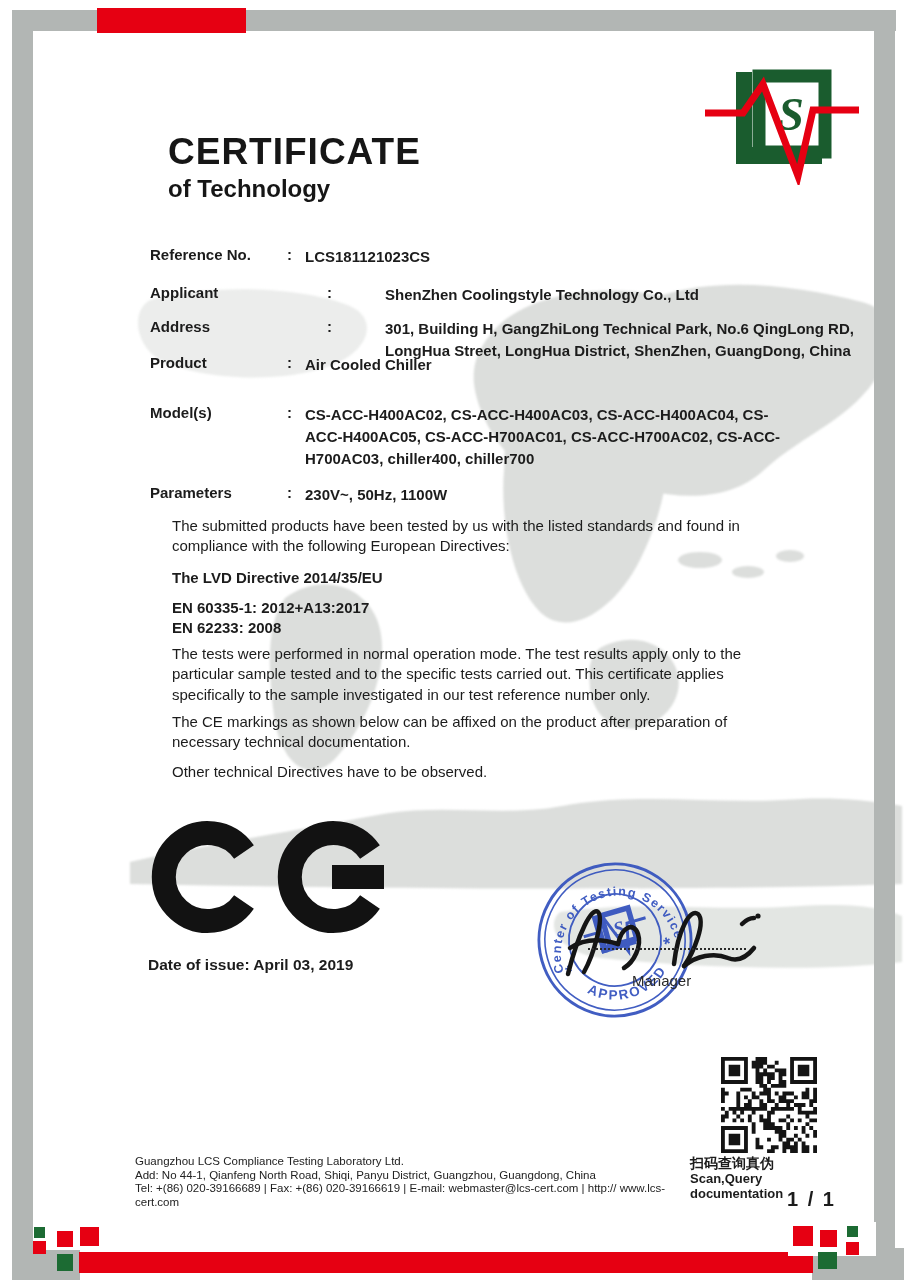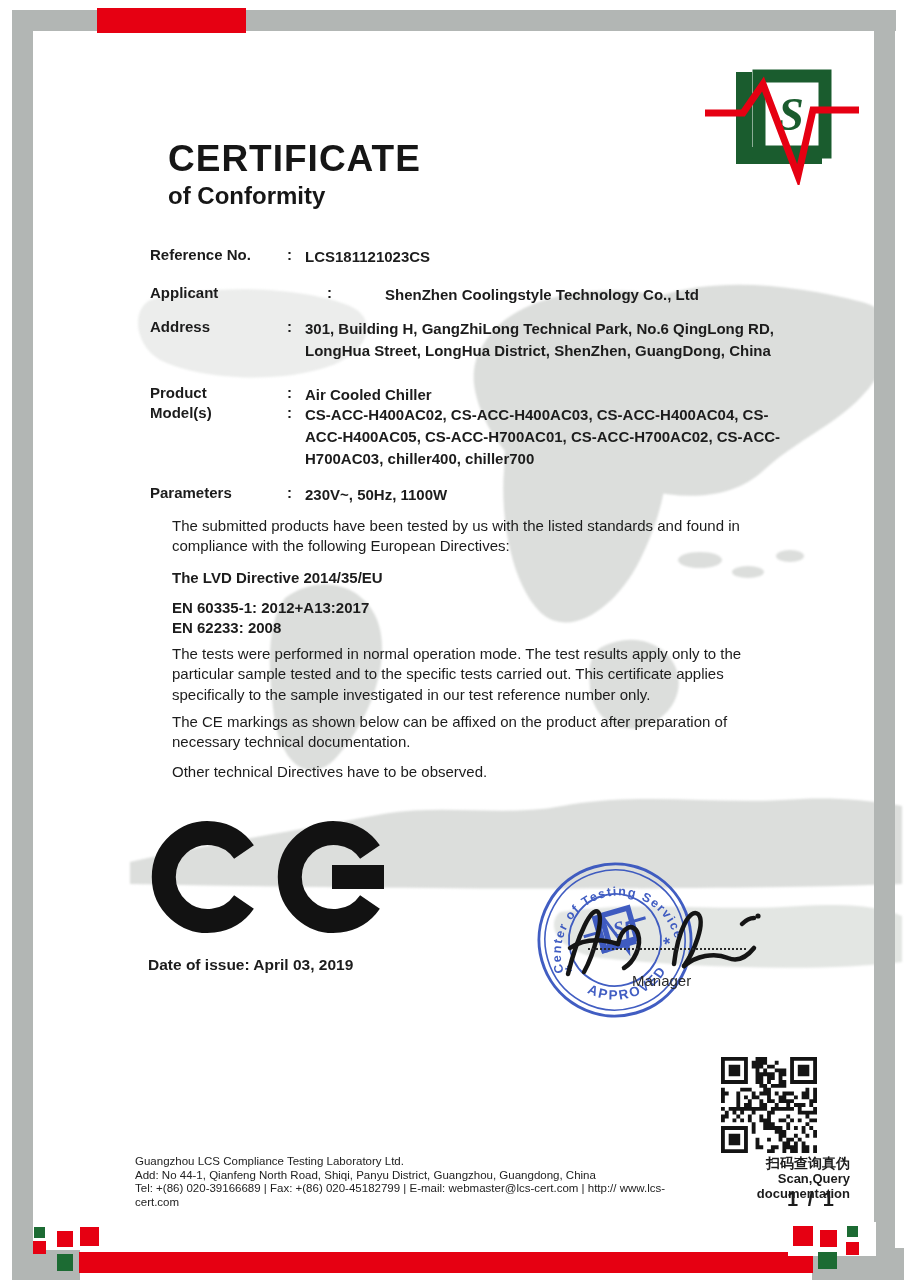--- a/index.html
+++ b/index.html
@@ -22,21 +22,21 @@
   .fcolon{width:18px;font-size:15px;font-weight:bold;}
   .fvalue{width:480px;font-size:15px;font-weight:bold;line-height:1.45;}
   .para{position:absolute;width:588px;font-size:15px;line-height:1.35;z-index:2;margin-left:24px;}
   .bold{font-weight:bold;}
   .dateline{position:absolute;font-size:15.5px;font-weight:bold;z-index:3;}
   
   .stampwrap{position:absolute;z-index:3;}
   .sigline{position:absolute;width:158px;border-bottom:2px dotted #2a2a2a;z-index:4;}
   .manager{position:absolute;font-size:15px;color:#2a2a2a;z-index:4;margin-left:16px;}
   
-  .qrcap{position:absolute;width:160px;text-align:right;font-weight:bold;z-index:2;}
+  .qrcap{position:absolute;width:160px;text-align:left;font-weight:bold;z-index:2;}
   .qrcap-cn{font-size:14px;}
   .qrcap-en{font-size:13px;}
   .pageno{position:absolute;width:160px;text-align:right;font-size:20px;font-weight:bold;letter-spacing:2px;z-index:2;}
   
   .footer{position:absolute;font-size:11.5px;line-height:1.18;color:#222;z-index:2;}
 </style>
 </head>
 <body>
 
 <div class="page">
@@ -90,41 +90,41 @@
   </div>
 
   <svg class="abs" style="left:703px;top:60px;z-index:2;" width="160" height="125" viewBox="0 0 160 125">
     <rect x="33" y="12" width="16" height="92" fill="#1a5c2e"></rect>
     <rect x="33" y="87" width="86" height="17" fill="#1a5c2e"></rect>
     <rect x="56" y="16" width="66" height="76" fill="none" stroke="#1a5c2e" stroke-width="13"></rect>
     <text x="88" y="70" font-family="Liberation Serif, serif" font-size="46" font-weight="bold" font-style="italic" fill="#1a5c2e" text-anchor="middle">S</text>
     <polyline points="2,53 40,53 60,24 95,116 110,50 156,50" fill="none" stroke="#e60012" stroke-width="7" stroke-linejoin="miter"></polyline>
   </svg>
 
-  <div class="content" style="left:168px;top:138px;">
+  <div class="content" style="left:168px;top:131px;">
     <div class="title1">CERTIFICATE</div>
-    <div class="title2">of Conformity</div>
+    <div class="title2">of Technology</div>
   </div>
 
   <div class="field" style="left:150px;top:246px;">
     <div class="flabel">Reference No.</div>
     <div class="fcolon">:</div>
     <div class="fvalue">LCS181121023CS</div>
   </div>
   <div class="field" style="left:150px;top:284px;gap:40px;">
     <div class="flabel">Applicant</div>
     <div class="fcolon">:</div>
     <div class="fvalue">ShenZhen Coolingstyle Technology Co., Ltd</div>
   </div>
-  <div class="field" style="left:150px;top:318px;">
+  <div class="field" style="left:150px;top:318px;gap:40px;">
     <div class="flabel">Address</div>
     <div class="fcolon">:</div>
     <div class="fvalue">301, Building H, GangZhiLong Technical Park, No.6 QingLong RD, LongHua Street, LongHua District, ShenZhen, GuangDong, China</div>
   </div>
-  <div class="field" style="left:150px;top:384px;justify-content:flex-end;">
+  <div class="field" style="left:150px;top:354px;justify-content:flex-end;">
     <div class="flabel">Product</div>
     <div class="fcolon">:</div>
     <div class="fvalue">Air Cooled Chiller</div>
   </div>
   <div class="field" style="left:150px;top:404px;">
     <div class="flabel">Model(s)</div>
     <div class="fcolon">:</div>
     <div class="fvalue">CS-ACC-H400AC02, CS-ACC-H400AC03, CS-ACC-H400AC04, CS-ACC-H400AC05, CS-ACC-H700AC01, CS-ACC-H700AC02, CS-ACC-H700AC03, chiller400, chiller700</div>
   </div>
   <div class="field" style="left:150px;top:484px;">
@@ -199,16 +199,16 @@
       <path d="M36.00 0.00h4.00v4.00h-4.00zM40.00 0.00h4.00v4.00h-4.00zM44.00 0.00h4.00v4.00h-4.00zM32.00 4.00h4.00v4.00h-4.00zM36.00 4.00h4.00v4.00h-4.00zM40.00 4.00h4.00v4.00h-4.00zM44.00 4.00h4.00v4.00h-4.00zM56.00 4.00h4.00v4.00h-4.00zM32.00 8.00h4.00v4.00h-4.00zM36.00 8.00h4.00v4.00h-4.00zM40.00 8.00h4.00v4.00h-4.00zM48.00 8.00h4.00v4.00h-4.00zM52.00 8.00h4.00v4.00h-4.00zM36.00 12.00h4.00v4.00h-4.00zM44.00 12.00h4.00v4.00h-4.00zM56.00 12.00h4.00v4.00h-4.00zM60.00 12.00h4.00v4.00h-4.00zM64.00 12.00h4.00v4.00h-4.00zM36.00 16.00h4.00v4.00h-4.00zM40.00 16.00h4.00v4.00h-4.00zM44.00 16.00h4.00v4.00h-4.00zM48.00 16.00h4.00v4.00h-4.00zM52.00 16.00h4.00v4.00h-4.00zM60.00 16.00h4.00v4.00h-4.00zM64.00 16.00h4.00v4.00h-4.00zM36.00 20.00h4.00v4.00h-4.00zM40.00 20.00h4.00v4.00h-4.00zM48.00 20.00h4.00v4.00h-4.00zM52.00 20.00h4.00v4.00h-4.00zM60.00 20.00h4.00v4.00h-4.00zM36.00 24.00h4.00v4.00h-4.00zM40.00 24.00h4.00v4.00h-4.00zM48.00 24.00h4.00v4.00h-4.00zM60.00 24.00h4.00v4.00h-4.00zM64.00 24.00h4.00v4.00h-4.00zM40.00 28.00h4.00v4.00h-4.00zM44.00 28.00h4.00v4.00h-4.00zM52.00 28.00h4.00v4.00h-4.00zM56.00 28.00h4.00v4.00h-4.00zM60.00 28.00h4.00v4.00h-4.00zM64.00 28.00h4.00v4.00h-4.00zM0.00 32.00h4.00v4.00h-4.00zM20.00 32.00h4.00v4.00h-4.00zM24.00 32.00h4.00v4.00h-4.00zM28.00 32.00h4.00v4.00h-4.00zM44.00 32.00h4.00v4.00h-4.00zM48.00 32.00h4.00v4.00h-4.00zM88.00 32.00h4.00v4.00h-4.00zM96.00 32.00h4.00v4.00h-4.00zM0.00 36.00h4.00v4.00h-4.00zM4.00 36.00h4.00v4.00h-4.00zM16.00 36.00h4.00v4.00h-4.00zM32.00 36.00h4.00v4.00h-4.00zM40.00 36.00h4.00v4.00h-4.00zM44.00 36.00h4.00v4.00h-4.00zM48.00 36.00h4.00v4.00h-4.00zM56.00 36.00h4.00v4.00h-4.00zM64.00 36.00h4.00v4.00h-4.00zM68.00 36.00h4.00v4.00h-4.00zM72.00 36.00h4.00v4.00h-4.00zM84.00 36.00h4.00v4.00h-4.00zM88.00 36.00h4.00v4.00h-4.00zM96.00 36.00h4.00v4.00h-4.00zM0.00 40.00h4.00v4.00h-4.00zM16.00 40.00h4.00v4.00h-4.00zM24.00 40.00h4.00v4.00h-4.00zM32.00 40.00h4.00v4.00h-4.00zM36.00 40.00h4.00v4.00h-4.00zM48.00 40.00h4.00v4.00h-4.00zM60.00 40.00h4.00v4.00h-4.00zM64.00 40.00h4.00v4.00h-4.00zM76.00 40.00h4.00v4.00h-4.00zM84.00 40.00h4.00v4.00h-4.00zM88.00 40.00h4.00v4.00h-4.00zM96.00 40.00h4.00v4.00h-4.00zM0.00 44.00h4.00v4.00h-4.00zM16.00 44.00h4.00v4.00h-4.00zM28.00 44.00h4.00v4.00h-4.00zM40.00 44.00h4.00v4.00h-4.00zM48.00 44.00h4.00v4.00h-4.00zM52.00 44.00h4.00v4.00h-4.00zM60.00 44.00h4.00v4.00h-4.00zM64.00 44.00h4.00v4.00h-4.00zM68.00 44.00h4.00v4.00h-4.00zM72.00 44.00h4.00v4.00h-4.00zM92.00 44.00h4.00v4.00h-4.00zM96.00 44.00h4.00v4.00h-4.00zM16.00 48.00h4.00v4.00h-4.00zM24.00 48.00h4.00v4.00h-4.00zM28.00 48.00h4.00v4.00h-4.00zM40.00 48.00h4.00v4.00h-4.00zM44.00 48.00h4.00v4.00h-4.00zM56.00 48.00h4.00v4.00h-4.00zM68.00 48.00h4.00v4.00h-4.00zM76.00 48.00h4.00v4.00h-4.00zM80.00 48.00h4.00v4.00h-4.00zM84.00 48.00h4.00v4.00h-4.00zM92.00 48.00h4.00v4.00h-4.00zM0.00 52.00h4.00v4.00h-4.00zM8.00 52.00h4.00v4.00h-4.00zM12.00 52.00h4.00v4.00h-4.00zM16.00 52.00h4.00v4.00h-4.00zM20.00 52.00h4.00v4.00h-4.00zM24.00 52.00h4.00v4.00h-4.00zM28.00 52.00h4.00v4.00h-4.00zM32.00 52.00h4.00v4.00h-4.00zM36.00 52.00h4.00v4.00h-4.00zM40.00 52.00h4.00v4.00h-4.00zM44.00 52.00h4.00v4.00h-4.00zM52.00 52.00h4.00v4.00h-4.00zM56.00 52.00h4.00v4.00h-4.00zM60.00 52.00h4.00v4.00h-4.00zM64.00 52.00h4.00v4.00h-4.00zM68.00 52.00h4.00v4.00h-4.00zM72.00 52.00h4.00v4.00h-4.00zM80.00 52.00h4.00v4.00h-4.00zM96.00 52.00h4.00v4.00h-4.00zM4.00 56.00h4.00v4.00h-4.00zM12.00 56.00h4.00v4.00h-4.00zM20.00 56.00h4.00v4.00h-4.00zM32.00 56.00h4.00v4.00h-4.00zM48.00 56.00h4.00v4.00h-4.00zM52.00 56.00h4.00v4.00h-4.00zM80.00 56.00h4.00v4.00h-4.00zM84.00 56.00h4.00v4.00h-4.00zM88.00 56.00h4.00v4.00h-4.00zM92.00 56.00h4.00v4.00h-4.00zM96.00 56.00h4.00v4.00h-4.00zM0.00 60.00h4.00v4.00h-4.00zM4.00 60.00h4.00v4.00h-4.00zM16.00 60.00h4.00v4.00h-4.00zM28.00 60.00h4.00v4.00h-4.00zM40.00 60.00h4.00v4.00h-4.00zM48.00 60.00h4.00v4.00h-4.00zM68.00 60.00h4.00v4.00h-4.00zM88.00 60.00h4.00v4.00h-4.00zM0.00 64.00h4.00v4.00h-4.00zM12.00 64.00h4.00v4.00h-4.00zM20.00 64.00h4.00v4.00h-4.00zM28.00 64.00h4.00v4.00h-4.00zM40.00 64.00h4.00v4.00h-4.00zM44.00 64.00h4.00v4.00h-4.00zM48.00 64.00h4.00v4.00h-4.00zM60.00 64.00h4.00v4.00h-4.00zM64.00 64.00h4.00v4.00h-4.00zM72.00 64.00h4.00v4.00h-4.00zM80.00 64.00h4.00v4.00h-4.00zM92.00 64.00h4.00v4.00h-4.00zM96.00 64.00h4.00v4.00h-4.00zM32.00 68.00h4.00v4.00h-4.00zM44.00 68.00h4.00v4.00h-4.00zM48.00 68.00h4.00v4.00h-4.00zM52.00 68.00h4.00v4.00h-4.00zM68.00 68.00h4.00v4.00h-4.00zM88.00 68.00h4.00v4.00h-4.00zM32.00 72.00h4.00v4.00h-4.00zM44.00 72.00h4.00v4.00h-4.00zM48.00 72.00h4.00v4.00h-4.00zM52.00 72.00h4.00v4.00h-4.00zM56.00 72.00h4.00v4.00h-4.00zM60.00 72.00h4.00v4.00h-4.00zM68.00 72.00h4.00v4.00h-4.00zM76.00 72.00h4.00v4.00h-4.00zM84.00 72.00h4.00v4.00h-4.00zM92.00 72.00h4.00v4.00h-4.00zM32.00 76.00h4.00v4.00h-4.00zM56.00 76.00h4.00v4.00h-4.00zM60.00 76.00h4.00v4.00h-4.00zM64.00 76.00h4.00v4.00h-4.00zM84.00 76.00h4.00v4.00h-4.00zM96.00 76.00h4.00v4.00h-4.00zM60.00 80.00h4.00v4.00h-4.00zM64.00 80.00h4.00v4.00h-4.00zM76.00 80.00h4.00v4.00h-4.00zM88.00 80.00h4.00v4.00h-4.00zM96.00 80.00h4.00v4.00h-4.00zM36.00 84.00h4.00v4.00h-4.00zM48.00 84.00h4.00v4.00h-4.00zM60.00 84.00h4.00v4.00h-4.00zM68.00 84.00h4.00v4.00h-4.00zM72.00 84.00h4.00v4.00h-4.00zM80.00 84.00h4.00v4.00h-4.00zM36.00 88.00h4.00v4.00h-4.00zM64.00 88.00h4.00v4.00h-4.00zM68.00 88.00h4.00v4.00h-4.00zM76.00 88.00h4.00v4.00h-4.00zM84.00 88.00h4.00v4.00h-4.00zM36.00 92.00h4.00v4.00h-4.00zM40.00 92.00h4.00v4.00h-4.00zM52.00 92.00h4.00v4.00h-4.00zM56.00 92.00h4.00v4.00h-4.00zM64.00 92.00h4.00v4.00h-4.00zM68.00 92.00h4.00v4.00h-4.00zM72.00 92.00h4.00v4.00h-4.00zM76.00 92.00h4.00v4.00h-4.00zM84.00 92.00h4.00v4.00h-4.00zM88.00 92.00h4.00v4.00h-4.00zM96.00 92.00h4.00v4.00h-4.00zM48.00 96.00h4.00v4.00h-4.00zM52.00 96.00h4.00v4.00h-4.00zM64.00 96.00h4.00v4.00h-4.00zM72.00 96.00h4.00v4.00h-4.00zM76.00 96.00h4.00v4.00h-4.00zM84.00 96.00h4.00v4.00h-4.00zM88.00 96.00h4.00v4.00h-4.00zM96.00 96.00h4.00v4.00h-4.00z" fill="#141414"></path>
       <path d="M0 0h28v28h-28zM4 4h20v20h-20zM8 8h12v12h-12zM72 0h28v28h-28zM76 4h20v20h-20zM80 8h12v12h-12zM0 72h28v28h-28zM4 76h20v20h-20zM8 80h12v12h-12z" fill="#141414" fill-rule="evenodd"></path>
     </svg>
   <div class="qrcap qrcap-cn" style="left:690px;top:1155px;">扫码查询真伪</div>
   <div class="qrcap qrcap-en" style="left:690px;top:1171px;">Scan,Query documentation</div>
   <div class="pageno" style="left:676px;top:1188px;">1 / 1</div>
 
   <div class="footer" style="left:135px;top:1155px;width:560px;">
     <div>Guangzhou LCS Compliance Testing Laboratory Ltd.</div>
     <div>Add: No 44-1, Qianfeng North Road, Shiqi, Panyu District, Guangzhou, Guangdong, China</div>
-    <div>Tel: +(86) 020-39166689  |  Fax: +(86) 020-45182799  |  E-mail: webmaster@lcs-cert.com  |  http:// www.lcs-cert.com</div>
+    <div>Tel: +(86) 020-39166689  |  Fax: +(86) 020-39166619  |  E-mail: webmaster@lcs-cert.com  |  http:// www.lcs-cert.com</div>
   </div>
 
 </div>
 
 </body></html>

